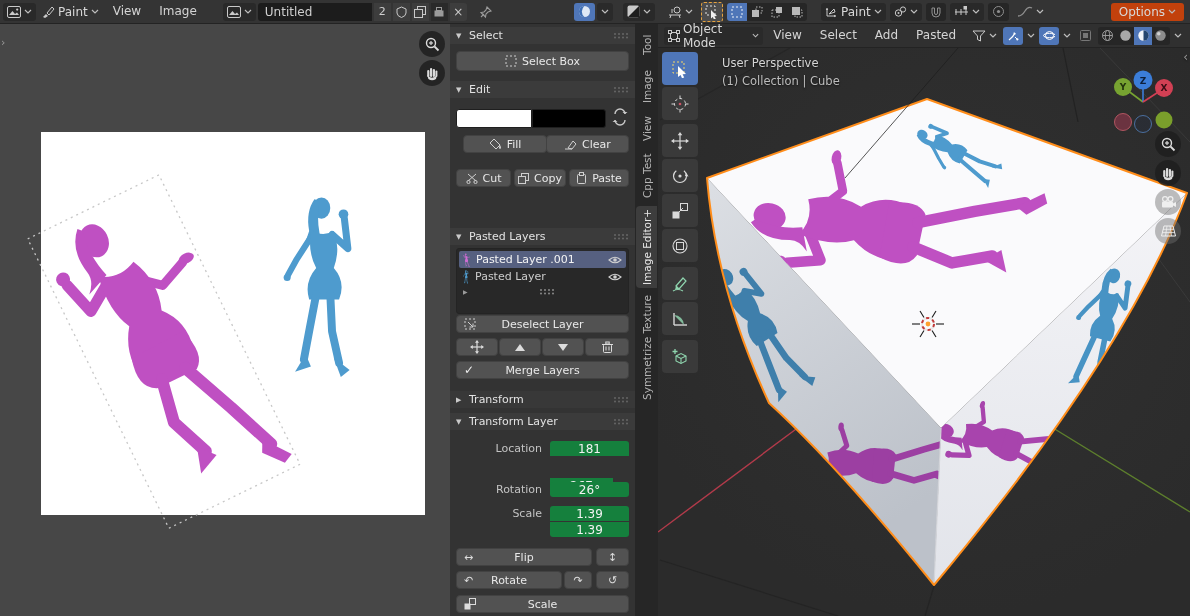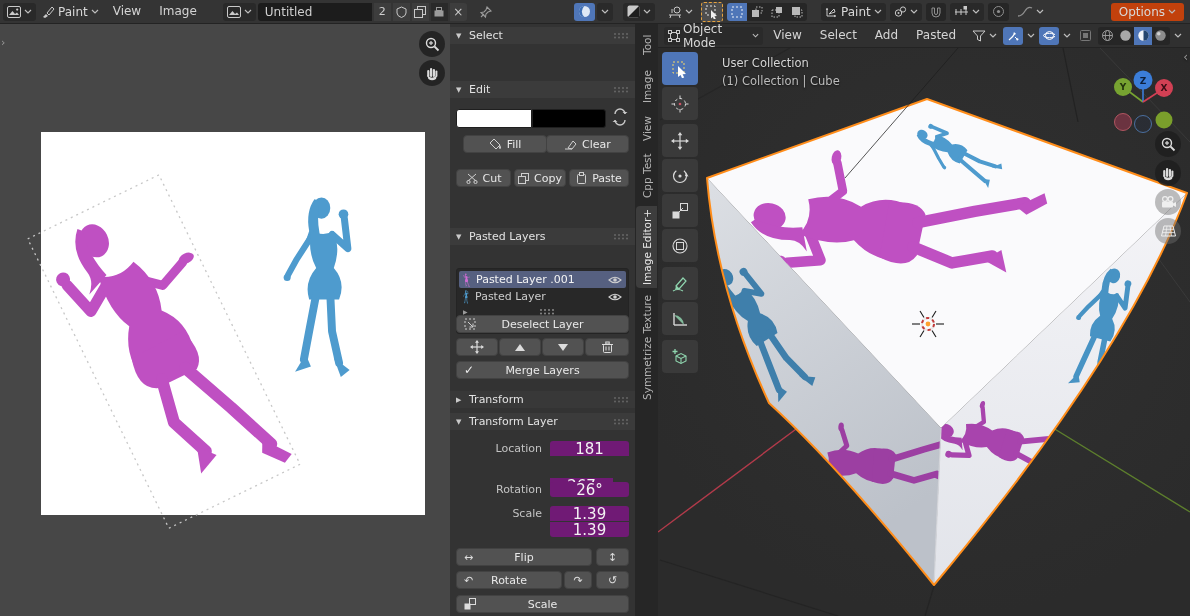--- a/index.html
+++ b/index.html
@@ -29,21 +29,21 @@
   .navcirc.ghost{background:rgba(110,110,110,.45)}
   
   #props{left:450px;top:24px;width:185px;height:592px;background:#333333;overflow:hidden}
   .phdr{position:absolute;left:0;width:100%;height:17px;background:#3b3b3b;display:flex;align-items:center;
         gap:5px;padding-left:6px;box-sizing:border-box;color:#e2e2e2;font-size:11px}
   .tri{font-size:7px;color:#cacaca;width:8px;display:inline-block}
   .grip{position:absolute;right:6px;top:5px;opacity:.55}
   .btn{position:absolute;background:#525252;border:1px solid #424242;border-radius:4px;color:#e8e8e8;
        font-size:11px;display:flex;align-items:center;justify-content:center;gap:5px;box-sizing:border-box;height:18px}
   .btn .ic{display:flex;align-items:center}
-  .field{position:absolute;background:#701a75;border-radius:2px;color:#f2f2f2;font-size:15px;
+  .field{position:absolute;background:#15803d;border-radius:2px;color:#f2f2f2;font-size:12px;
          display:flex;align-items:center;justify-content:center;height:15px}
   .flabel{position:absolute;color:#c3c3c3;font-size:11px;text-align:right;width:88px;height:15px;line-height:15px}
   .swatch{position:absolute;height:19px;border:1px solid #1f1f1f;box-sizing:border-box}
   #layerlist{position:absolute;left:6px;width:173px;background:#282828;border-radius:3px;border:1px solid #242424;box-sizing:border-box}
   .lrow{display:flex;align-items:center;height:17px;gap:5px;padding:0 4px;color:#cccccc;font-size:11px}
   .lrow.sel{background:#566080;border-radius:2px;color:#f4f4f4}
   .lrow .sp{flex:1}
   
   #tabs{left:635px;top:24px;width:23px;height:592px;background:#262626}
   .vtab{position:absolute;left:1px;width:21px;display:flex;align-items:center;justify-content:center;
@@ -245,20 +245,28 @@
 
   <div id="props" class="abs">
 
     <div class="phdr" style="top:3px">
       <span class="tri">▼</span>
       <span>Select</span>
       <svg class="grip" width="16" height="7">
           <use href="#grip8"></use>
         </svg>
     </div>
+    <div class="btn" style="top:27px;left:6px;width:173px;height:20px">
+      <span class="ic">
+          <svg width="12" height="12">
+            <rect x="1" y="1" width="10" height="10" fill="none" stroke="#cfcfcf" stroke-dasharray="2 2"></rect>
+          </svg>
+        </span>
+      <span>Select Box</span>
+    </div>
 
     <div class="phdr" style="top:57px">
       <span class="tri">▼</span>
       <span>Edit</span>
       <svg class="grip" width="16" height="7">
           <use href="#grip8"></use>
         </svg>
     </div>
     <div class="swatch" style="top:85px;left:6px;width:76px;background:#ffffff;border-radius:3px 0 0 3px"></div>
     <div class="swatch" style="top:85px;left:82px;width:74px;background:#000000;border-radius:0 3px 3px 0"></div>
@@ -318,21 +326,21 @@
       <span>Paste</span>
     </div>
 
     <div class="phdr" style="top:204px">
       <span class="tri">▼</span>
       <span>Pasted Layers</span>
       <svg class="grip" width="16" height="7">
           <use href="#grip8"></use>
         </svg>
     </div>
-    <div id="layerlist" style="top:244px;height:66px">
+    <div id="layerlist" style="top:224px;height:66px">
       <div class="lrow sel" style="margin:2px 2px 0">
         <svg width="8" height="14">
             <use href="#dancer-a" width="150" height="320" transform="scale(0.047)" style="color:#d06cd3"></use>
           </svg>
         <span>Pasted Layer .001</span>
         <span class="sp"></span>
         <svg width="14" height="10">
             <use href="#eye"></use>
           </svg>
       </div>
@@ -808,21 +816,21 @@
         </svg>
       </div>
     <div class="tbtn" style="top:292px">
         <svg width="18" height="18">
           <path d="M5,8 L10,5.5 L15,8 L15,13 L10,15.5 L5,13 Z" fill="none" stroke="#8fd4ae" stroke-width="1.1"></path>
           <path d="M5,8 L10,10.5 L15,8 M10,10.5 V15.5" fill="none" stroke="#8fd4ae" stroke-width="1.1"></path>
           <path d="M4,1 V6 M1.5,3.5 H6.5" stroke="#8fd4ae" stroke-width="1.3"></path>
         </svg>
       </div>
 
-    <div class="ovl" style="left:64px;top:8px">User Collection</div>
+    <div class="ovl" style="left:64px;top:8px">User Perspective</div>
     <div class="ovl" style="left:64px;top:26px;color:#bdbdbd">(1) Collection | Cube</div>
     <div class="ovl" style="right:2px;top:2px;color:#9a9a9a;font-size:12px">‹</div>
 
     <svg class="abs" style="left:452px;top:12px" width="66" height="76">
       <g stroke-width="1.6">
         <line x1="33" y1="42" x2="13" y2="27" stroke="#77a331"></line>
         <line x1="33" y1="42" x2="33" y2="22" stroke="#3b7dd8"></line>
         <line x1="33" y1="42" x2="53" y2="29" stroke="#d24054"></line>
       </g>
       <circle cx="13" cy="27" r="9" fill="#77a331"></circle>

